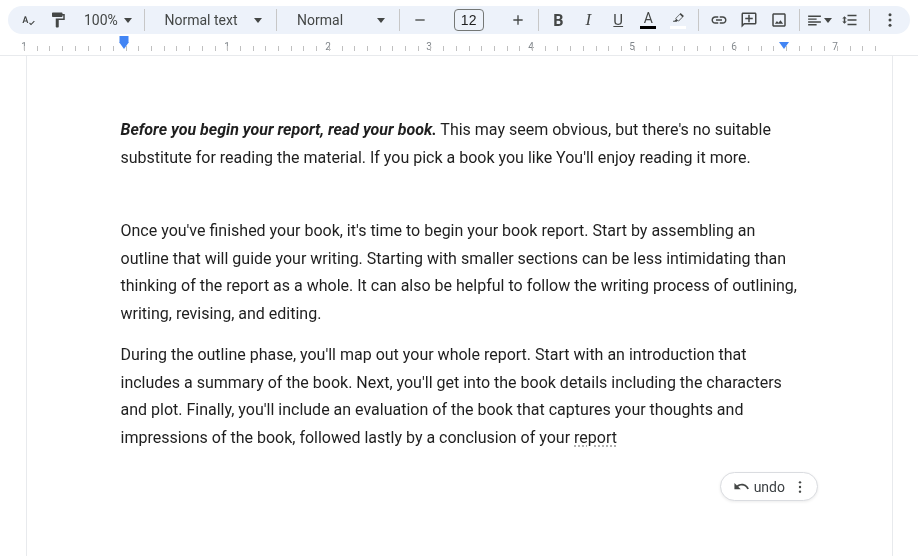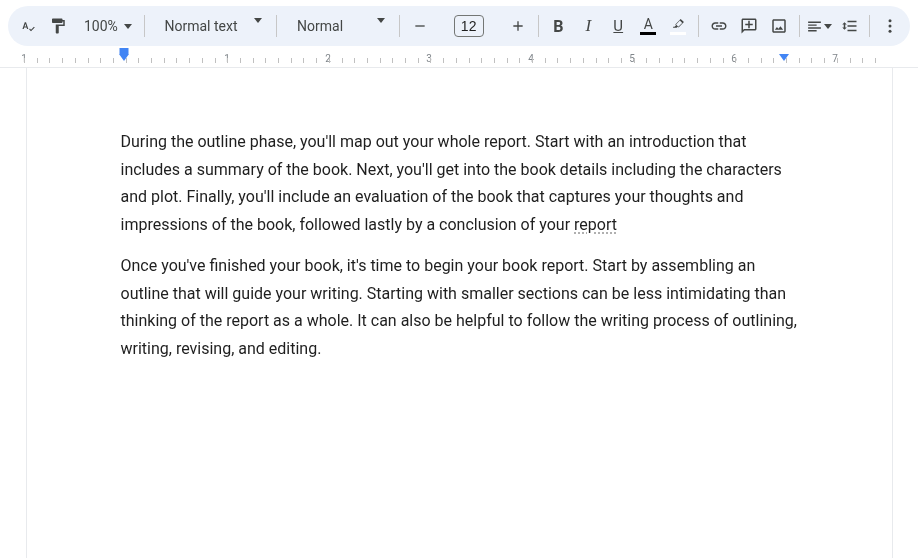--- a/index.html
+++ b/index.html
@@ -9,21 +9,21 @@
     background: #fff;
     width: 918px;
     height: 558px;
     overflow: hidden;
     border-radius: 16px;
     position: relative;
   }
   .toolbar {
     display: flex;
     align-items: center;
-    height: 40px;
+    height: 28px;
     background: #edf2fa;
     border-radius: 20px;
     margin: 6px 8px 0 8px;
     padding: 0 6px;
     gap: 2px;
   }
   .tb-btn {
     display: inline-flex;
     align-items: center;
     justify-content: center;
@@ -44,21 +44,21 @@
     display: flex;
     align-items: center;
     padding: 0 6px 0 10px;
     font-size: 14px;
     color: #444746;
     gap: 6px;
     cursor: pointer;
   }
   .style-dd, .font-dd {
     display: flex;
-    align-items: flex-start;
+    align-items: center;
     padding: 0 8px 0 14px;
     font-size: 14px;
     color: #444746;
     gap: 12px;
     cursor: pointer;
   }
   .font-dd { min-width: 110px; justify-content: space-between; }
   .style-dd { min-width: 120px; justify-content: space-between; }
   .caret {
     width: 0; height: 0;
@@ -344,19 +344,35 @@
     <div class="tick" style="left: 811.4px;"></div>
     <div class="tick" style="left: 824.1px;"></div>
     <div class="tick" style="left: 836.8px;"></div>
     <div class="tick" style="left: 849.5px;"></div>
     <div class="tick" style="left: 862.2px;"></div>
     <div class="tick" style="left: 874.9px;"></div>
   </div>
 
 <div class="page-area">
   <div class="page">
+    <p class="p1">
+      <span class="lead">Before you begin your report, read your book.</span><span> This may seem obvious, but there's no suitable substitute for reading the material. If you pick a book you like You'll enjoy reading it more.</span>
+    </p>
+    <p class="para">Once you've finished your book, it's time to begin your book report. Start by assembling an outline that will guide your writing. Starting with smaller sections can be less intimidating than thinking of the report as a whole. It can also be helpful to follow the writing process of outlining, writing, revising, and editing.</p>
     <p class="para">
       <span>During the outline phase, you'll map out your whole report. Start with an introduction that includes a summary of the book. Next, you'll get into the book details including the characters and plot. Finally, you'll include an evaluation of the book that captures your thoughts and impressions of the book, followed lastly by a conclusion of your </span><span class="squiggle">report</span>
     </p>
-    <p class="para">Once you've finished your book, it's time to begin your book report. Start by assembling an outline that will guide your writing. Starting with smaller sections can be less intimidating than thinking of the report as a whole. It can also be helpful to follow the writing process of outlining, writing, revising, and editing.</p>
-  </div>
-
+  </div>
+
+  <div class="undo-pill">
+    <svg width="17" height="17" viewBox="0 0 24 24">
+        <path fill="#444746" d="M12.5 8c-2.65 0-5.05.99-6.9 2.6L2 7v9h9l-3.62-3.62c1.39-1.16 3.16-1.88 5.12-1.88 3.54 0 6.55 2.31 7.6 5.5l2.37-.78C21.08 11.03 17.15 8 12.5 8z"></path>
+      </svg>
+    <span style="cursor:pointer">undo</span>
+    <div class="more">
+      <svg width="16" height="16" viewBox="0 0 24 24">
+          <circle fill="#444746" cx="12" cy="5" r="1.8"></circle>
+          <circle fill="#444746" cx="12" cy="12" r="1.8"></circle>
+          <circle fill="#444746" cx="12" cy="19" r="1.8"></circle>
+        </svg>
+    </div>
+  </div>
 </div>
 
 </body></html>

